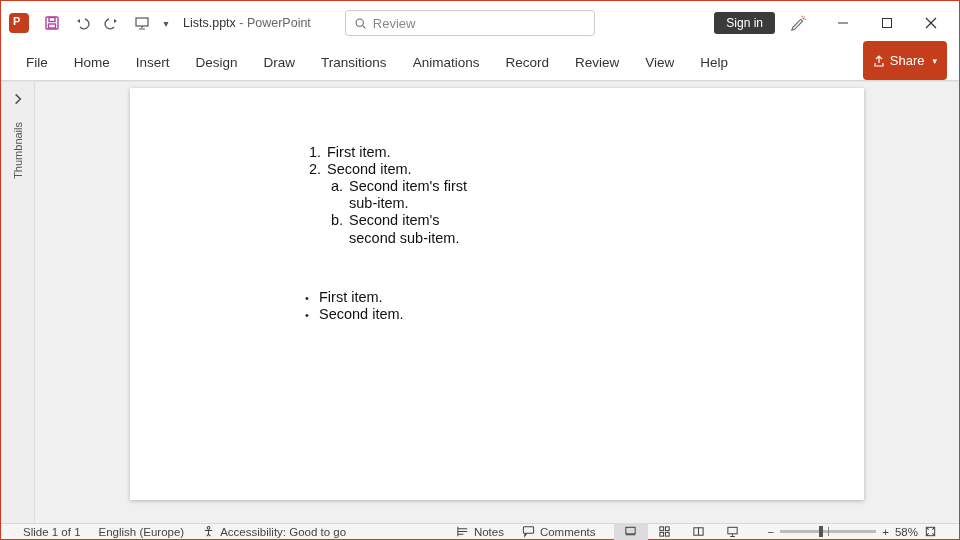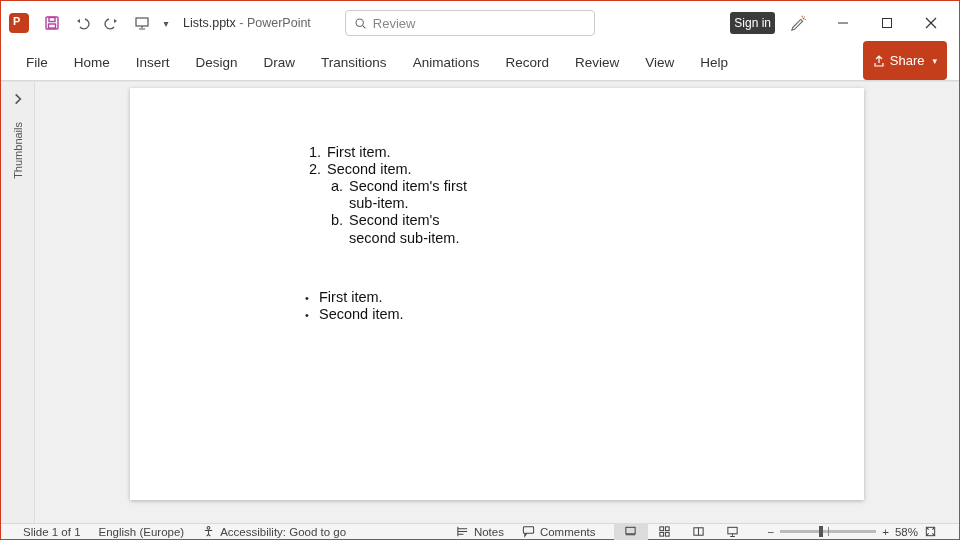--- a/index.html
+++ b/index.html
@@ -30,21 +30,21 @@
   .doc-title { margin-left: 6px; font-size: 12.5px; color: #333; }
   .doc-title .appname { color: #666; }
   .search-box {
     margin-left: 30px; width: 250px; height: 26px; border: 1px solid #ccc;
     border-radius: 4px; display: flex; align-items: center; padding: 0 8px;
     color: #888; font-size: 13px; gap: 6px;
   }
   .search-box svg { width: 13px; height: 13px; stroke: #666; }
   .spacer { flex: 1; }
   .signin-btn {
-    background: #3b3b3b; color: #fff; font-size: 12px; padding: 4px 4px;
+    background: #3b3b3b; color: #fff; font-size: 12px; padding: 4px 12px;
     border-radius: 3px; cursor: pointer;
   }
   .win-btn {
     width: 40px; height: 28px; display: flex; align-items: center; justify-content: center;
     cursor: pointer; color: #333;
   }
   .win-btn svg { width: 12px; height: 12px; }
   .pen-btn svg { width: 18px; height: 18px; }
 
   

